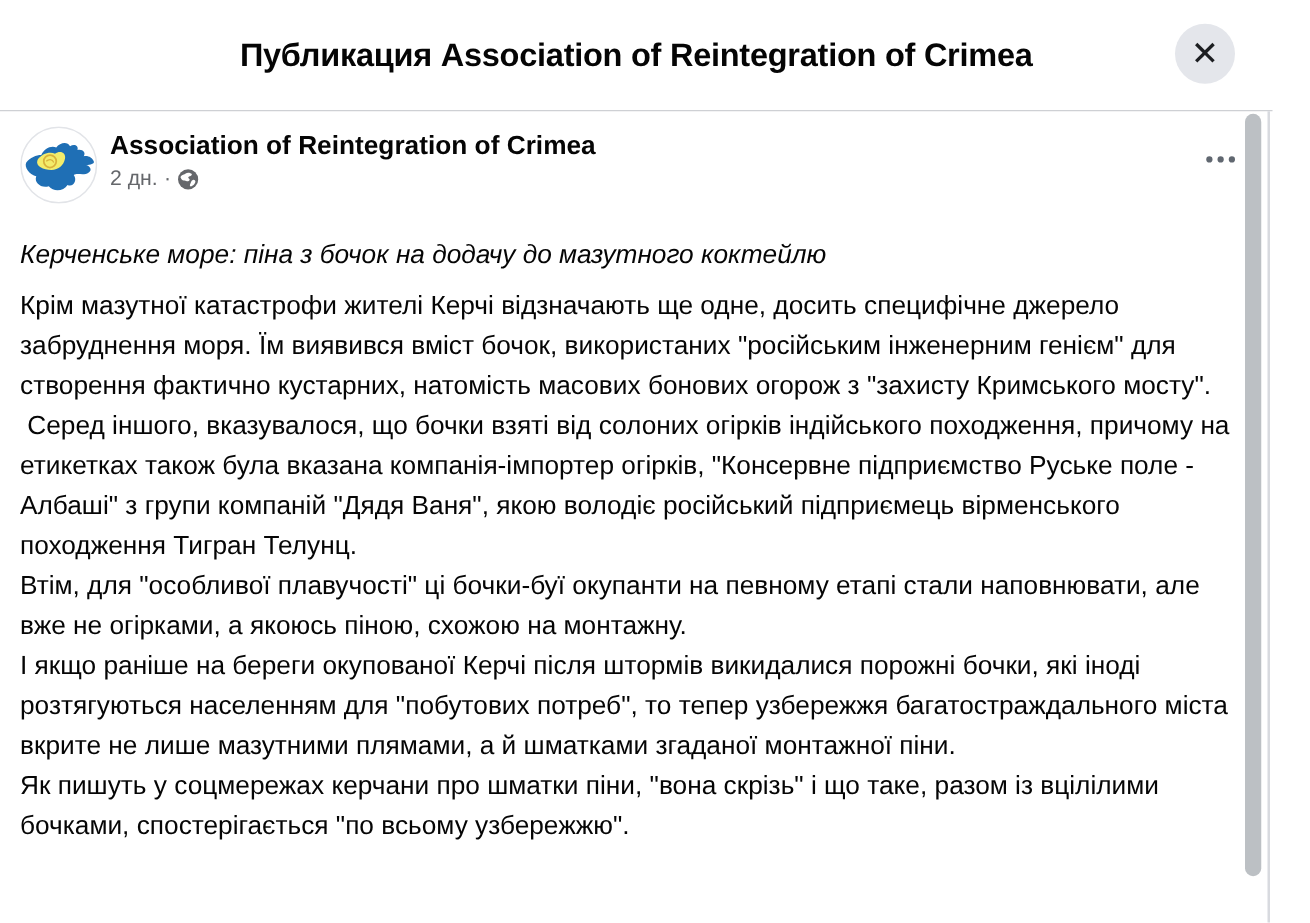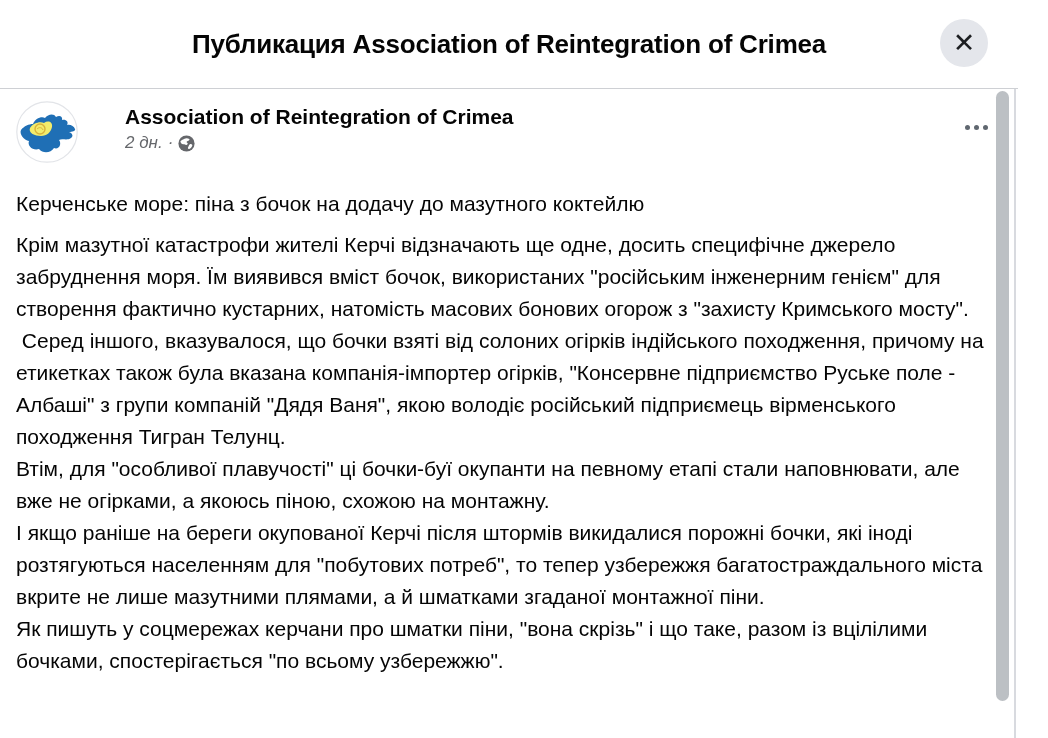--- a/index.html
+++ b/index.html
@@ -30,48 +30,48 @@
     position: absolute; right: 30px; top: 19px;
     width: 48px; height: 48px; border-radius: 50%;
     background: #e4e6eb; border: none; padding: 0;
     display: flex; align-items: center; justify-content: center;
     cursor: pointer;
   }
   .close-x { font-size: 27px; line-height: 1; color: #1c1e21; }
 
   
   .modal-body { position: relative; padding: 12px 28px 0 16px; }
-  .post-header { position: relative; display: flex; align-items: flex-start; height: 66px; gap: 37px; }
+  .post-header { position: relative; display: flex; align-items: flex-start; height: 66px; }
   .avatar { display: block; width: 62px; height: 62px; flex: 0 0 62px; }
   .author-block { margin-left: 10px; padding-top: 3px; }
   .author {
     display: block; font-size: 21px; font-weight: 700;
     color: #050505; text-decoration: none; line-height: 1.2;
   }
   .meta {
     display: flex; align-items: center; gap: 5px;
-    margin-top: 4px; color: #65676b; font-size: 17px; font-style: italic;
+    margin-top: 4px; color: #65676b; font-size: 17px;
   }
   .meta a { color: #65676b; text-decoration: none; }
   .globe { display: inline-flex; align-items: center; }
   .more-btn {
     position: absolute; right: -8px; top: 14px;
     background: none; border: none; padding: 10px; cursor: pointer;
     display: flex; gap: 4px; align-items: center;
   }
   .more-btn .dot { width: 5px; height: 5px; border-radius: 50%; background: #606770; display: block; }
 
   
   .post-text {
     margin-top: 21px;
     font-size: 21px; line-height: 32px; color: #050505;
     max-width: 1004px;
   }
   .para { margin: 0; white-space: pre-wrap; }
-  .para.lede { margin-bottom: 9px; }
+  .para.lede { margin-bottom: 9px; font-style: italic; }
 
   
   .right-border {
     position: absolute; right: 2px; top: 89px; width: 2px; height: 649px;
     background: #d8dadf;
   }
   .scrollbar-track {
     position: absolute; right: 6px; top: 89px; width: 18px; height: 649px;
     background: transparent;
   }

